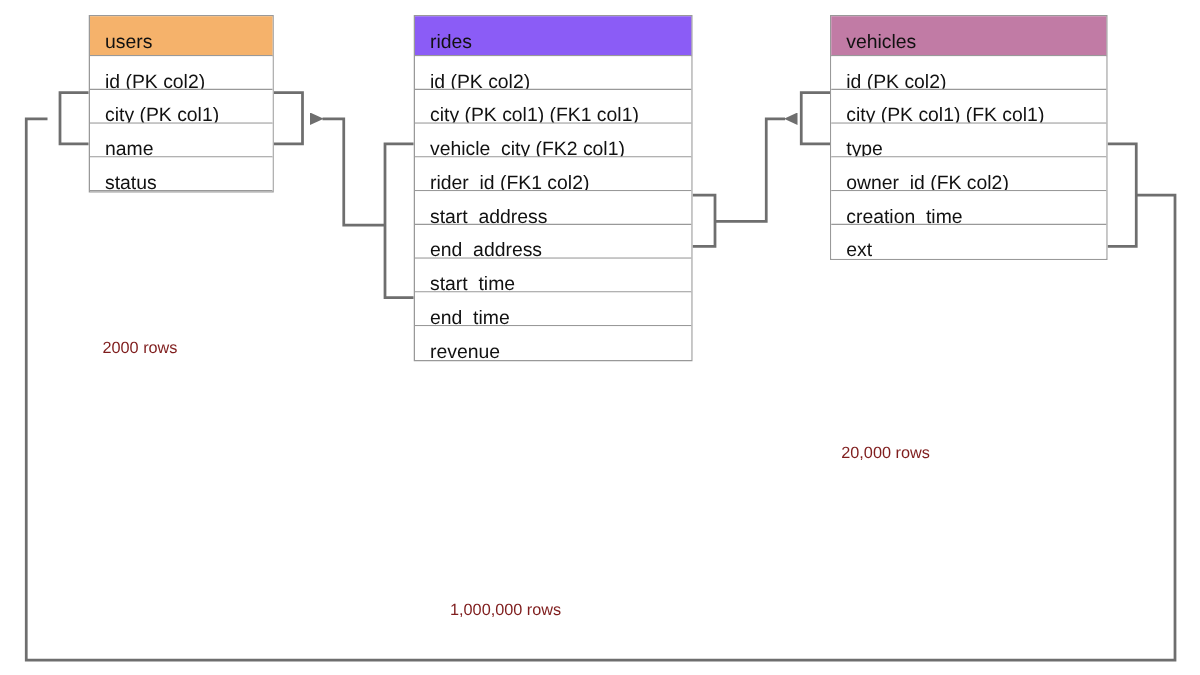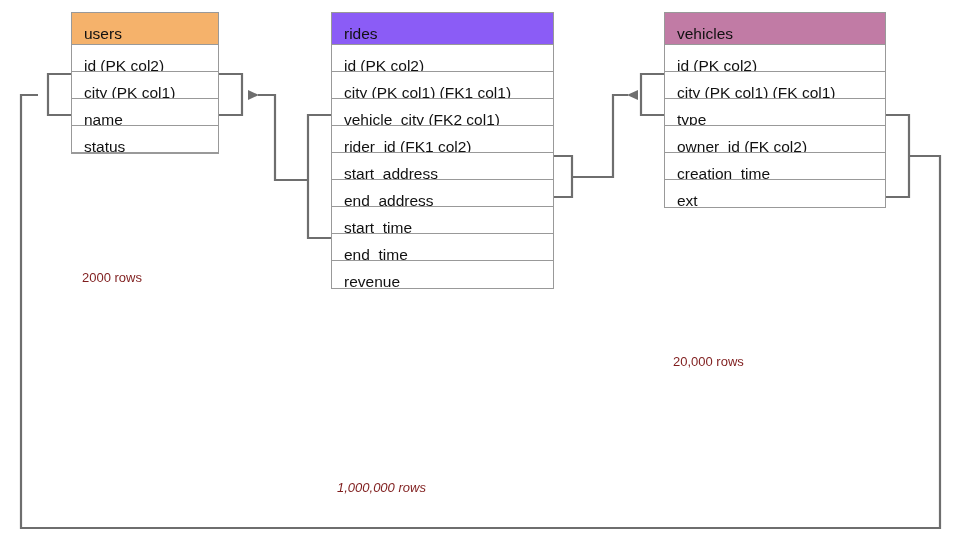--- a/index.html
+++ b/index.html
@@ -110,21 +110,21 @@
     <div class="tbl-row">id (PK col2)</div>
     <div class="tbl-row">city (PK col1) (FK1 col1)</div>
     <div class="tbl-row">vehicle_city (FK2 col1)</div>
     <div class="tbl-row">rider_id (FK1 col2)</div>
     <div class="tbl-row">start_address</div>
     <div class="tbl-row">end_address</div>
     <div class="tbl-row">start_time</div>
     <div class="tbl-row">end_time</div>
     <div class="tbl-row last">revenue</div>
   </div>
-  <div class="row-count" style="left:337px; top:480px;font-style:italic;">1,000,000 rows</div>
+  <div class="row-count" style="left:360px; top:480px;">1,000,000 rows</div>
 
   <div class="table-box" style="left:664px; top:12px; width:222px;">
     <div class="tbl-header" style="background:#c17ba5;">vehicles</div>
     <div class="tbl-row">id (PK col2)</div>
     <div class="tbl-row">city (PK col1) (FK col1)</div>
     <div class="tbl-row">type</div>
     <div class="tbl-row">owner_id (FK col2)</div>
     <div class="tbl-row">creation_time</div>
     <div class="tbl-row last">ext</div>
   </div>

